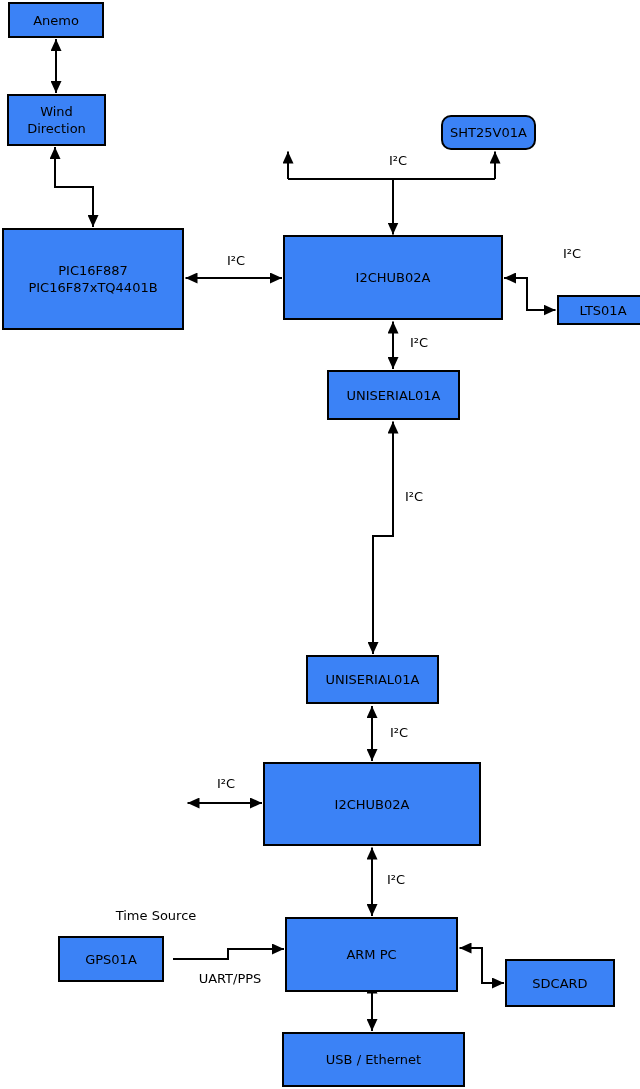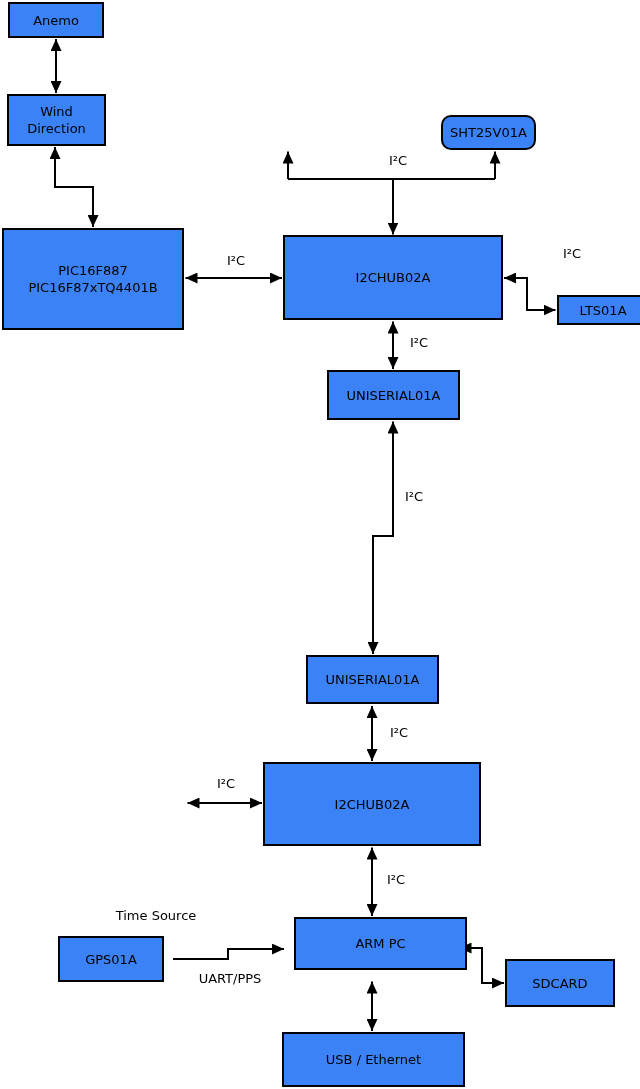--- a/index.html
+++ b/index.html
@@ -109,21 +109,21 @@
 
   <div class="node" style="left:306px; top:655px; width:133px; height:49px;">
     <span>UNISERIAL01A</span>
   </div>
 
   <div class="node" style="left:263px; top:762px; width:218px; height:84px;">
     <span>I2CHUB02A</span>
   </div>
 
 
-  <div class="node" style="left:294px; top:917px; width:173px; height:53px;">
+  <div class="node" style="left:285px; top:917px; width:173px; height:75px;">
     <span>ARM PC</span>
   </div>
 
   <div class="node" style="left:58px; top:936px; width:106px; height:46px;">
     <span>GPS01A</span>
   </div>
 
   <div class="node" style="left:505px; top:959px; width:110px; height:48px;">
     <span>SDCARD</span>
   </div>

